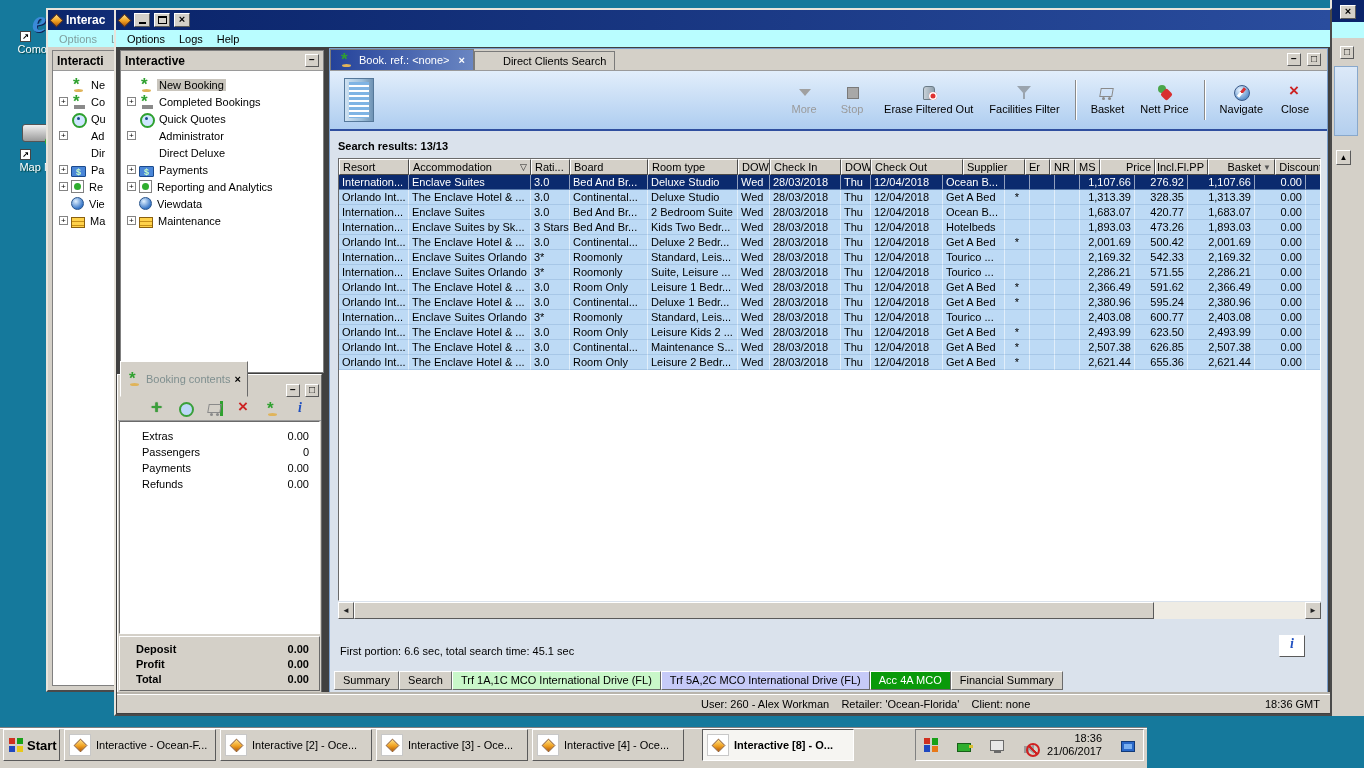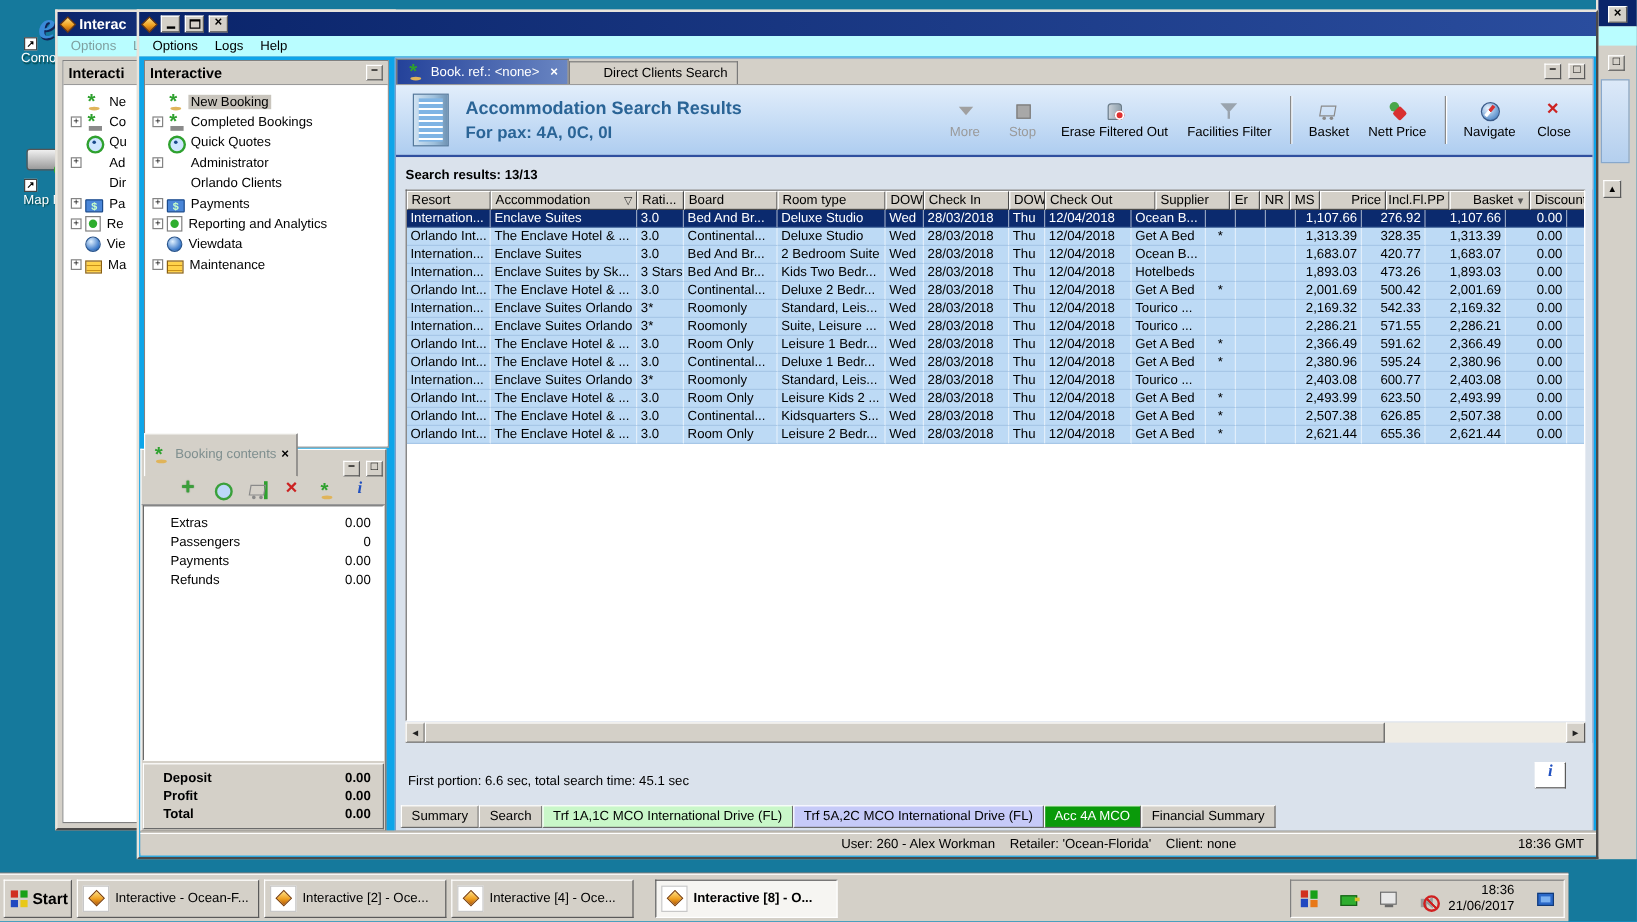--- a/index.html
+++ b/index.html
@@ -25,21 +25,21 @@
   .diamond { width:11px; height:11px; background:linear-gradient(135deg,#ffe082,#f0a020 55%,#b05808); transform:rotate(45deg) scale(.9); border:1px solid #7a3c04; flex:none; }
   .winbtn { width:16px; height:14px; font:bold 11px "Liberation Sans",sans-serif; line-height:11px; text-align:center; color:#000; flex:none; }
   .glyph-min { display:inline-block; width:7px; height:2px; background:#000; margin-top:8px; }
   .glyph-max { display:inline-block; width:9px; height:8px; border:1px solid #000; border-top:2px solid #000; margin-top:2px; }
   .menubar { height:17px; background:#b9fdff; display:flex; align-items:center; padding-left:4px; }
   .menu-item { padding:1px 7px; }
   .menu-item.dim { color:#7f9f9f; }
 
   
   #main-win { left:114px; top:8px; width:1218px; height:708px; z-index:3; }
-  #client { position:absolute; left:0; top:37px; right:0; bottom:0; background:#0ea5e9; }
+  #client { position:absolute; left:0; top:37px; right:0; bottom:0; background:#404040; }
 
   
   #nav-panel { position:absolute; left:4px; top:3px; width:204px; height:323px; border:1px solid #808080; display:flex; flex-direction:column; background:#fff; }
   .panel-head { height:20px; background:#d4d0c8; border-bottom:1px solid #9a9a9a; display:flex; align-items:center; padding:0 4px; font-weight:bold; font-size:12px; }
   .mini-btn { width:14px; height:13px; font:bold 10px "Liberation Sans",sans-serif; line-height:10px; text-align:center; margin-left:3px; }
   .tree { flex:1; background:#fff; overflow:hidden; padding-top:5px; }
   .tree-row { display:flex; align-items:center; height:17px; padding-left:6px; gap:3px; white-space:nowrap; }
   .expander { width:9px; height:9px; border:1px solid #848484; background:#fff; font:8px/7px "Liberation Mono",monospace; text-align:center; color:#000; flex:none; }
   .exp-blank { width:9px; flex:none; }
   .tree-label { padding:0 2px; }
@@ -155,21 +155,21 @@
   #bg-left { left:46px; top:8px; width:284px; height:684px; z-index:1; }
   #bg-left .tree-row { height:17px; }
   #bg-right { position:absolute; left:1330px; top:0; width:34px; height:716px; z-index:1; background:#d4d0c8; border-left:2px solid #e8e4dc; }
   .bgr-title { height:22px; background:#0a246a; display:flex; align-items:center; justify-content:center; padding-top:2px; }
   .bgr-cyan { height:16px; background:#b9fdff; }
   .bgr-body { position:relative; height:100%; }
   .vscroll-up { position:absolute; left:4px; top:112px; width:15px; height:15px; text-align:center; font-size:8px; line-height:13px; }
   .bgr-blue { position:absolute; left:2px; top:28px; right:6px; height:70px; background:linear-gradient(#dce9f8,#b4cfee); border:1px solid #88a8cc; }
 
   
-  #taskbar { position:absolute; left:0; bottom:0; width:1307px; height:40px; background:#d4d0c8; border-top:1px solid #fff; box-shadow:0 -1px 0 #808080; z-index:5; display:flex; align-items:center; padding:16px 3px; }
+  #taskbar { position:absolute; left:0; bottom:0; width:1147px; height:40px; background:#d4d0c8; border-top:1px solid #fff; box-shadow:0 -1px 0 #808080; z-index:5; display:flex; align-items:flex-start; padding:0 3px; }
   #start-btn { width:57px; height:32px; display:flex; align-items:center; gap:4px; padding:0 5px; font-weight:bold; font-size:13px; flex:none; }
   .winflag { width:14px; height:14px; flex:none;
     background:linear-gradient(#d03020,#d03020) 0 0/6px 6px no-repeat, linear-gradient(#18a018,#18a018) 8px 0/6px 6px no-repeat,
                linear-gradient(#2048c0,#2048c0) 0 8px/6px 6px no-repeat, linear-gradient(#e8c818,#e8c818) 8px 8px/6px 6px no-repeat; }
   .task-btn { width:152px; height:32px; margin-left:4px; display:flex; align-items:center; gap:5px; padding:0 4px; white-space:nowrap; overflow:hidden; flex:none; }
   .task-btn.active { border-color:#5a5a5a #fff #fff #5a5a5a; background:#f6f5f2; font-weight:bold; margin-left:18px; }
   .task-ico { width:22px; height:22px; background:#fff; border:1px solid #c8c8c8; display:flex; align-items:center; justify-content:center; flex:none; }
   #tray { margin-left:auto; height:32px; border:1px solid; border-color:#808080 #fff #fff #808080; display:flex; align-items:center; gap:19px; padding:0 8px; }
   .tray-ico { width:14px; height:14px; position:relative; flex:none; }
   .ty-shield { background:linear-gradient(#d03020,#d03020) 0 0/6px 6px no-repeat, linear-gradient(#18a018,#18a018) 8px 0/6px 7px no-repeat, linear-gradient(#2048c0,#2048c0) 0 7px/6px 7px no-repeat, linear-gradient(#e87818,#e87818) 8px 8px/6px 6px no-repeat; }
@@ -311,21 +311,21 @@
             <span class="tree-label">Quick Quotes</span>
           </div>
           <div class="tree-row">
             <span class="expander">+</span>
             <span class="ti ic-administrator"></span>
             <span class="tree-label">Administrator</span>
           </div>
           <div class="tree-row">
             <span class="exp-blank"></span>
             <span class="ti ic-direct-clients"></span>
-            <span class="tree-label">Orlando Clients</span>
+            <span class="tree-label">Direct Deluxe</span>
           </div>
           <div class="tree-row">
             <span class="expander">+</span>
             <span class="ti ic-payments"></span>
             <span class="tree-label">Payments</span>
           </div>
           <div class="tree-row">
             <span class="expander">+</span>
             <span class="ti ic-reporting"></span>
             <span class="tree-label">Reporting and Analytics</span>
@@ -409,24 +409,20 @@
             <span>Direct Clients Search</span>
           </span>
           <span class="tabbar-btns">
             <span class="mini-btn raised">−</span>
             <span class="mini-btn raised">□</span>
           </span>
         </div>
 
       <div class="banner">
         <div class="bld"></div>
-        <div class="banner-text">
-          <div class="banner-title">Accommodation Search Results</div>
-          <div class="banner-sub">For pax: 4A, 0C, 0I</div>
-        </div>
         <div class="acc-toolbar" id="acc-toolbar">
             <span class="tool-btn dis"><span class="sm g-more"></span><div>More</div></span>
             <span class="tool-btn dis"><span class="sm g-stopsq"></span><div>Stop</div></span>
             <span class="tool-btn"><span class="sm g-trash"></span><div>Erase Filtered Out</div></span>
             <span class="tool-btn"><span class="sm g-funnel"></span><div>Facilities Filter</div></span>
             <span class="tool-sep"></span>
             <span class="tool-btn"><span class="sm g-cart"></span><div>Basket</div></span>
             <span class="tool-btn"><span class="sm g-nett"></span><div>Nett Price</div></span>
             <span class="tool-sep"></span>
             <span class="tool-btn"><span class="sm g-nav"></span><div>Navigate</div></span>
@@ -714,21 +710,21 @@
               <span class="g-cell num" style="width: 53px;">623.50</span>
               <span class="g-cell num" style="width: 67px;">2,493.99</span>
               <span class="g-cell num" style="width: 51px;">0.00</span>
               <span class="g-cell" style="width: 16px;"></span>
             </div>
             <div class="g-row">
               <span class="g-cell" style="width: 70px;">Orlando Int...</span>
               <span class="g-cell" style="width: 122px;">The Enclave Hotel &amp; ...</span>
               <span class="g-cell" style="width: 39px;">3.0</span>
               <span class="g-cell" style="width: 78px;">Continental...</span>
-              <span class="g-cell" style="width: 90px;">Kidsquarters S...</span>
+              <span class="g-cell" style="width: 90px;">Maintenance S...</span>
               <span class="g-cell" style="width: 32px;">Wed</span>
               <span class="g-cell" style="width: 71px;">28/03/2018</span>
               <span class="g-cell" style="width: 30px;">Thu</span>
               <span class="g-cell" style="width: 72px;">12/04/2018</span>
               <span class="g-cell" style="width: 62px;">Get A Bed</span>
               <span class="g-cell ctr" style="width: 25px;">*</span>
               <span class="g-cell" style="width: 25px;"></span>
               <span class="g-cell" style="width: 25px;"></span>
               <span class="g-cell num" style="width: 55px;">2,507.38</span>
               <span class="g-cell num" style="width: 53px;">626.85</span>
@@ -797,20 +793,26 @@
         <span class="task-ico">
           <span class="diamond"></span>
         </span>
         <span>Interactive - Ocean-F...</span>
       </span>
       <span class="task-btn raised">
         <span class="task-ico">
           <span class="diamond"></span>
         </span>
         <span>Interactive [2] - Oce...</span>
+      </span>
+      <span class="task-btn raised">
+        <span class="task-ico">
+          <span class="diamond"></span>
+        </span>
+        <span>Interactive [3] - Oce...</span>
       </span>
       <span class="task-btn raised">
         <span class="task-ico">
           <span class="diamond"></span>
         </span>
         <span>Interactive [4] - Oce...</span>
       </span>
       <span class="task-btn raised active">
         <span class="task-ico">
           <span class="diamond"></span>

